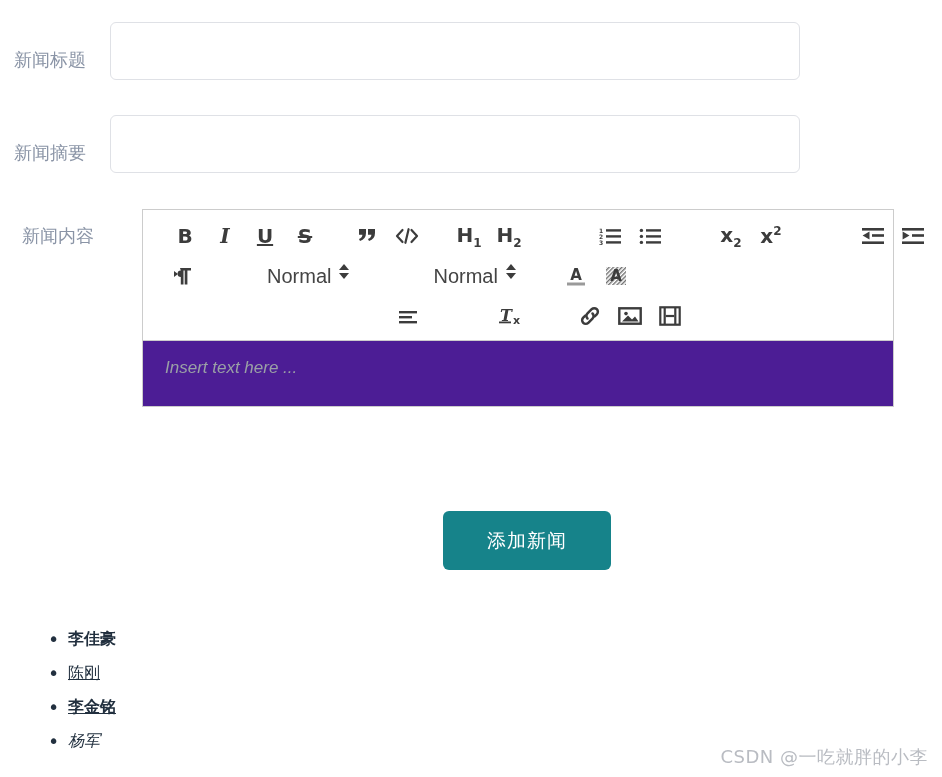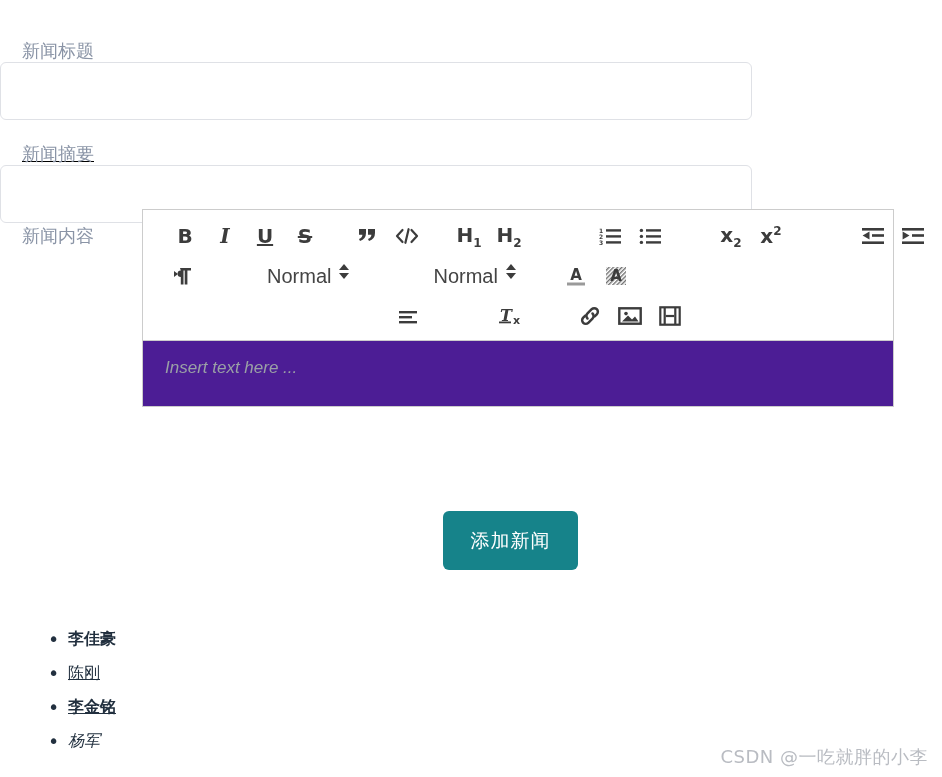--- a/index.html
+++ b/index.html
@@ -14,22 +14,21 @@
     font-family: "Liberation Sans", "DejaVu Sans", sans-serif;
     overflow: hidden;
   }
 
   
   .form-row {
     position: absolute;
     left: 0;
     width: 800px;
     display: flex;
-    align-items: flex-start;
-    flex-direction: column;
+    align-items: center;
   }
   .field-label {
     width: 118px;
     text-align: right;
     padding-right: 24px;
     box-sizing: border-box;
     font-size: 18px;
     line-height: 22px;
     color: #8a94a6;
     font-family: "DejaVu Sans", "Liberation Sans", sans-serif;
@@ -146,21 +145,21 @@
     font-family: "Liberation Sans", sans-serif;
     font-size: 17px;
     line-height: 22px;
   }
 
   
   .submit-btn {
     position: absolute;
     left: 443px;
     top: 511px;
-    width: 135px;
+    width: 168px;
     height: 59px;
     background: #16838a;
     color: #ffffff;
     border: none;
     border-radius: 6px;
     font-size: 19px;
     font-family: "DejaVu Sans", "Liberation Sans", sans-serif;
     cursor: pointer;
     letter-spacing: 1px;
   }
@@ -206,21 +205,21 @@
   }
 </style>
 </head>
 <body>
 
 <div class="form-row" style="top:22px;">
   <div class="field-label" style="padding-top:18px;">新闻标题</div>
   <input class="text-input" type="text" placeholder="" style="">
 </div>
 
-<div class="form-row" style="top:125px;text-decoration:underline;">
+<div class="form-row" style="top:115px;">
   <div class="field-label" style="padding-top:18px;">新闻摘要</div>
   <input class="text-input" type="text" placeholder="" style="">
 </div>
 
 <div class="form-row" style="top:225px;">
   <div class="field-label">新闻内容</div>
 </div>
 
 <div class="editor-wrap">
 

